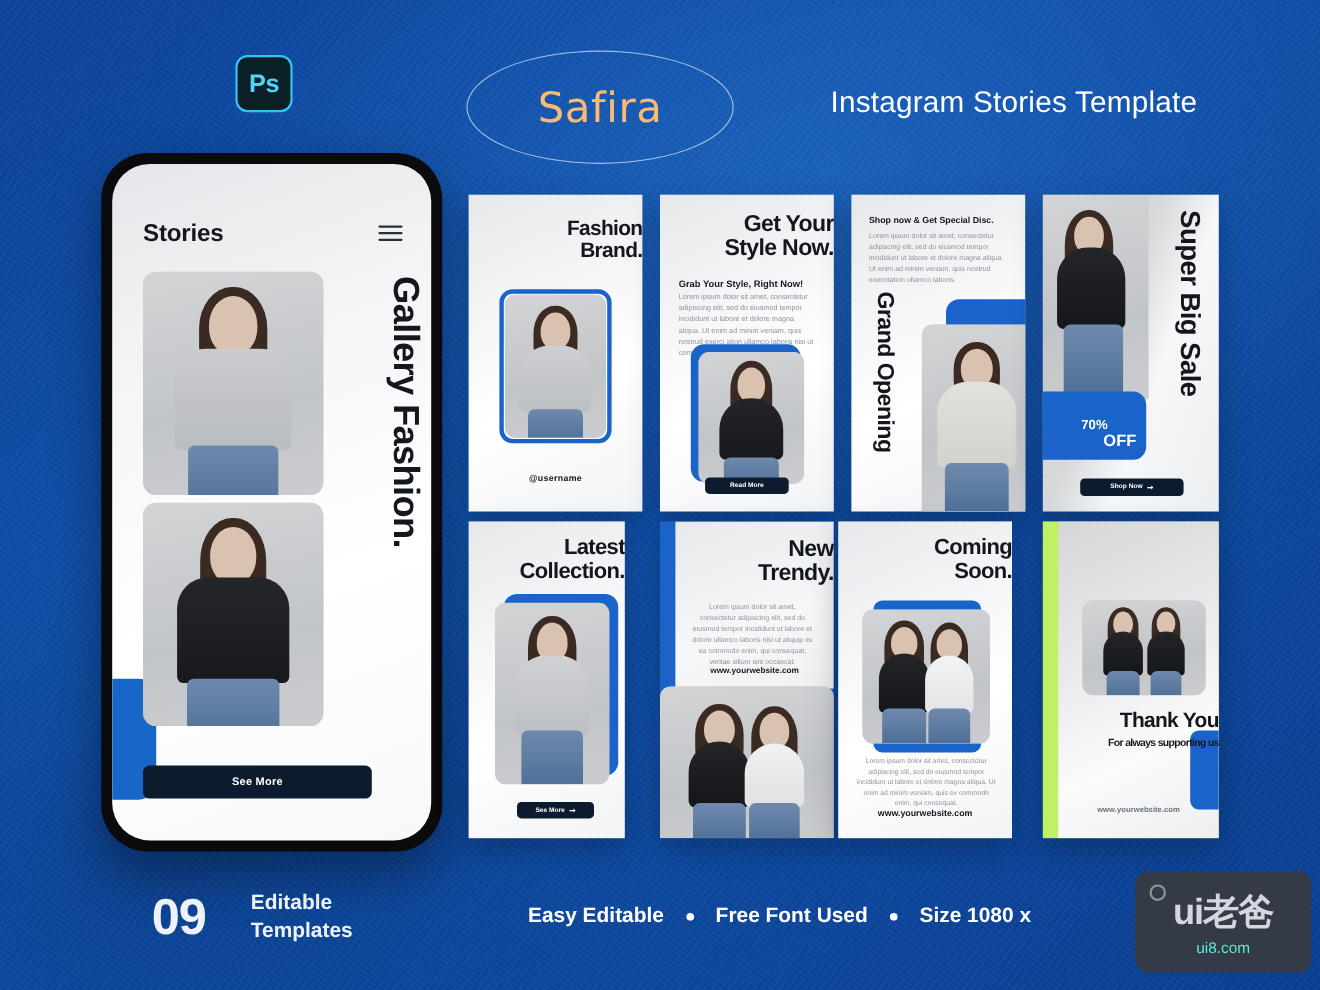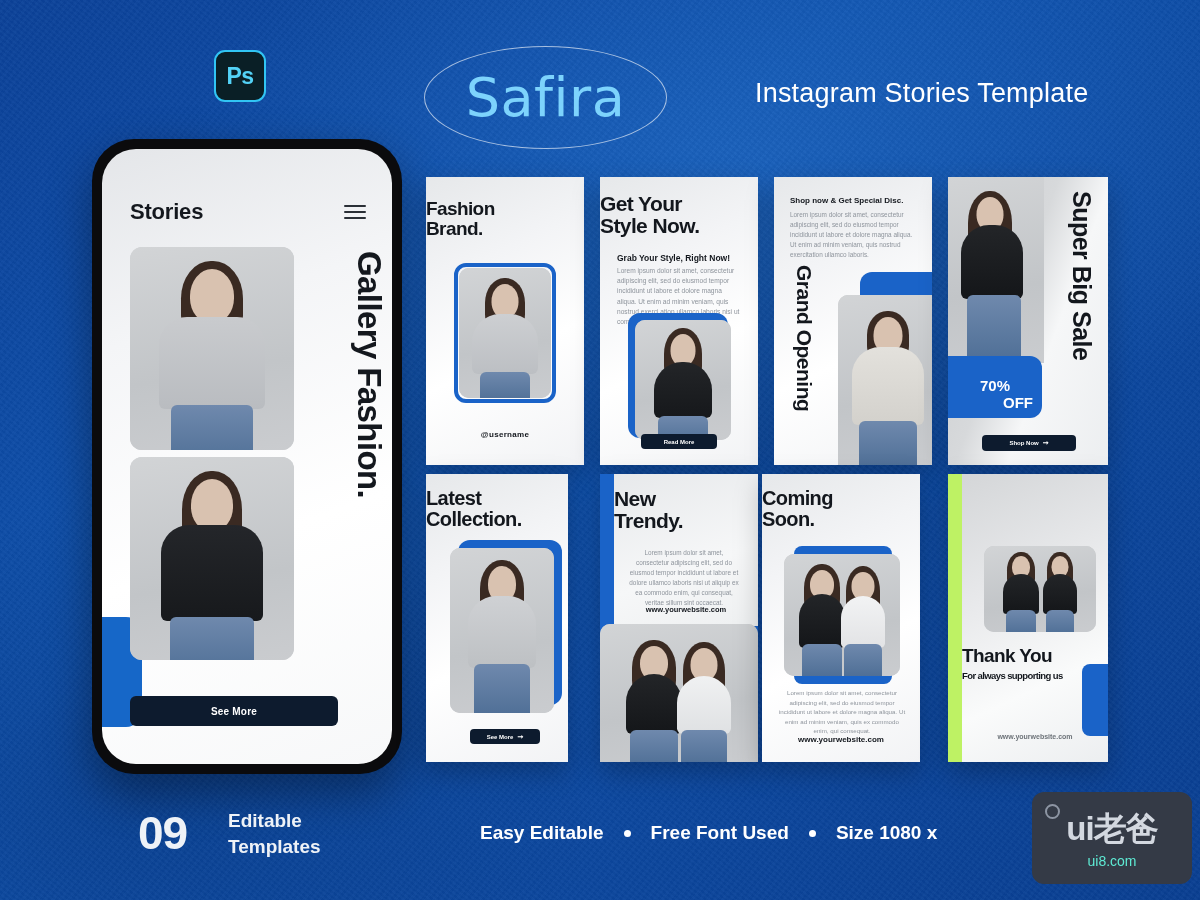--- a/index.html
+++ b/index.html
@@ -31,21 +31,21 @@
     display:flex; align-items:center; justify-content:center;
     color:#53d2f7; font-size:23px; font-weight:700; letter-spacing:-.5px;
     font-family:"Liberation Sans", sans-serif;
   }
   .logo-wrap{
     position:absolute; left:424px; top:46px; width:243px; height:103px;
     border:1.3px solid rgba(255,255,255,.62); border-radius:50%;
     display:flex; align-items:center; justify-content:center;
   }
   .logo-text{
-    color:#7dd3fc; font-size:54px; font-weight:400; letter-spacing:.5px;
+    color:#fdba74; font-size:38px; font-weight:400; letter-spacing:.5px;
     font-family:"DejaVu Sans", sans-serif;
   }
   .tagline{
     position:absolute; left:755px; top:78px;
     color:#ffffff; font-size:27px; font-weight:400; letter-spacing:.2px;
   }
 
   
   .phone{
     position:absolute; left:92px; top:139px; width:310px; height:635px;
@@ -96,21 +96,21 @@
   .fig .torso{ position:absolute; left:50%; transform:translateX(-50%); border-radius:28px 28px 6px 6px;}
   .fig .jeans{ position:absolute; left:50%; transform:translateX(-50%); background:linear-gradient(180deg,#6f89ad,#4f6f96); border-radius:6px 6px 0 0;}
 
   
   .card{
     position:absolute; overflow:hidden;
     background: linear-gradient(155deg,#e6e8ea 0%,#f3f4f6 30%,#ffffff 60%,#f2f3f5 100%);
     box-shadow: 0 10px 26px rgba(0,0,0,.25);
   }
   .card .ttl{
-    position:absolute; left:0; right:0; text-align:left;
+    position:absolute; left:0; right:0; text-align:right;
     font-weight:800; color:#13171d; letter-spacing:-.6px; line-height:1.06;
   }
   .card .sub{ position:absolute; font-weight:700; color:#14181e;}
   .card .lorem{ position:absolute; color:#8e949c; line-height:1.55;}
   .card .dkbtn{
     position:absolute; background:#0d1b2e; border-radius:4px; color:#fff;
     display:flex; align-items:center; justify-content:center; gap:4px;
     font-weight:700;
   }
   .card .web{ position:absolute; left:0; right:0; text-align:center; font-weight:800; color:#13171d;}
@@ -246,21 +246,21 @@
   <div class="photoholder" style="left:0; top:0; width:96px; height:186px; border-radius:0;">
     <div class="fig">
       <div class="hair" style="left:44%;top:14px;width:44px;height:66px;"></div>
       <div class="head" style="left:44%;top:20px;width:27px;height:34px;"></div>
       <div class="torso" style="left:46%;top:48px;width:62px;height:74px;background:linear-gradient(180deg,#232528,#141619);"></div>
       <div class="jeans" style="left:48%;top:118px;width:54px;height:66px;"></div>
     </div>
   </div>
   <div class="bluecard" style="left:0; top:179px; width:94px; height:62px; border-radius:0 12px 12px 0;
               display:flex; flex-direction:column; align-items:center; justify-content:center; color:#fff;">
-    <span style="font-size:15px;font-weight:700;line-height:1.1;margin-top:15px;">70%</span>
+    <span style="font-size:12px;font-weight:700;line-height:1.1;margin-top:15px;">70%</span>
     <span style="font-size:15px;font-weight:700;line-height:1.1;margin-left:46px;">OFF</span>
   </div>
   <div class="vert-ttl" style="right:14px; top:14px; font-size:25px;">Super Big Sale</div>
   <div class="dkbtn" style="left:34px; bottom:14px; width:94px; height:16px; font-size:6px;">
     <span>Shop Now</span>
     <span style="font-size:7px;">➞</span>
   </div>
 </div>
 
 <div class="card" style="left:426px; top:474px; width:142px; height:288px;">

